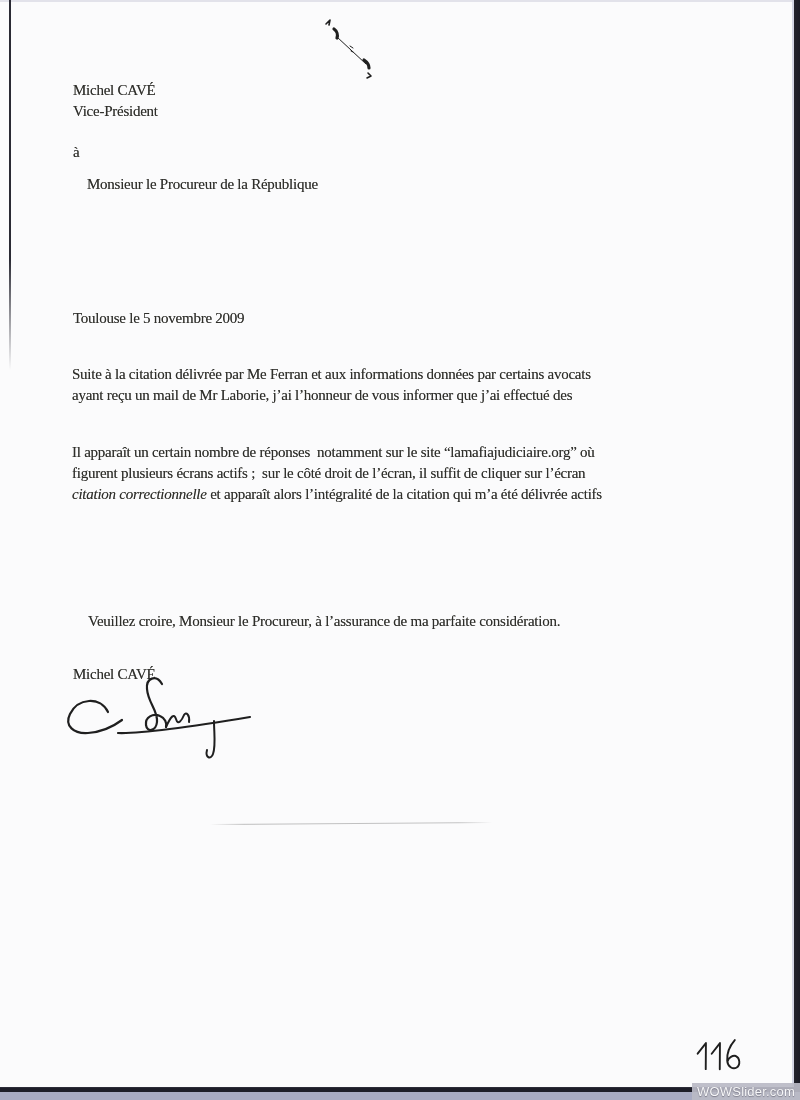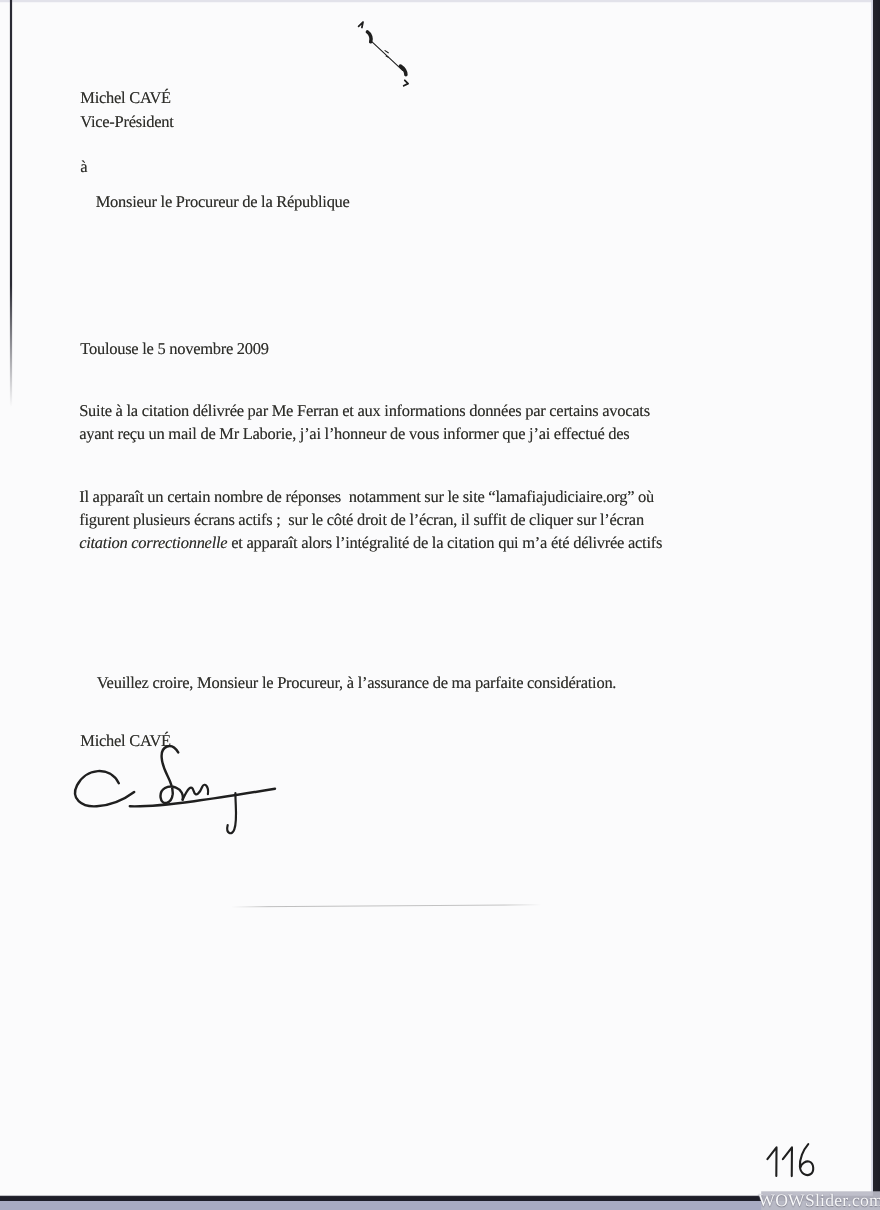--- a/index.html
+++ b/index.html
@@ -47,22 +47,22 @@
     left: 210px; top: 823px; width: 282px; height: 1px;
     background: linear-gradient(to right, rgba(175,175,175,0) 0%, rgba(165,165,165,0.7) 12%, rgba(165,165,165,0.65) 88%, rgba(175,175,175,0) 100%);
     transform: rotate(-0.4deg);
   }
   .watermark {
     position: absolute;
     right: 0; bottom: 0;
     width: 108px; height: 17px;
     background: rgba(186,186,198,0.92);
     display: flex; align-items: center; justify-content: center;
-    font-family: Liberation Serif, serif;
-    font-size: 16px;
+    font-family: Liberation Sans, sans-serif;
+    font-size: 13px;
     color: #f7f7f9;
     text-shadow: 0 1px 1px #7f7f8c, 0 0 1px #8a8a96;
     z-index: 6;
     letter-spacing: 0.2px;
   }
   .pen { stroke: #1f1f1f; fill: none; stroke-linecap: round; stroke-linejoin: round; }
 </style>
 </head>
 <body>
 

